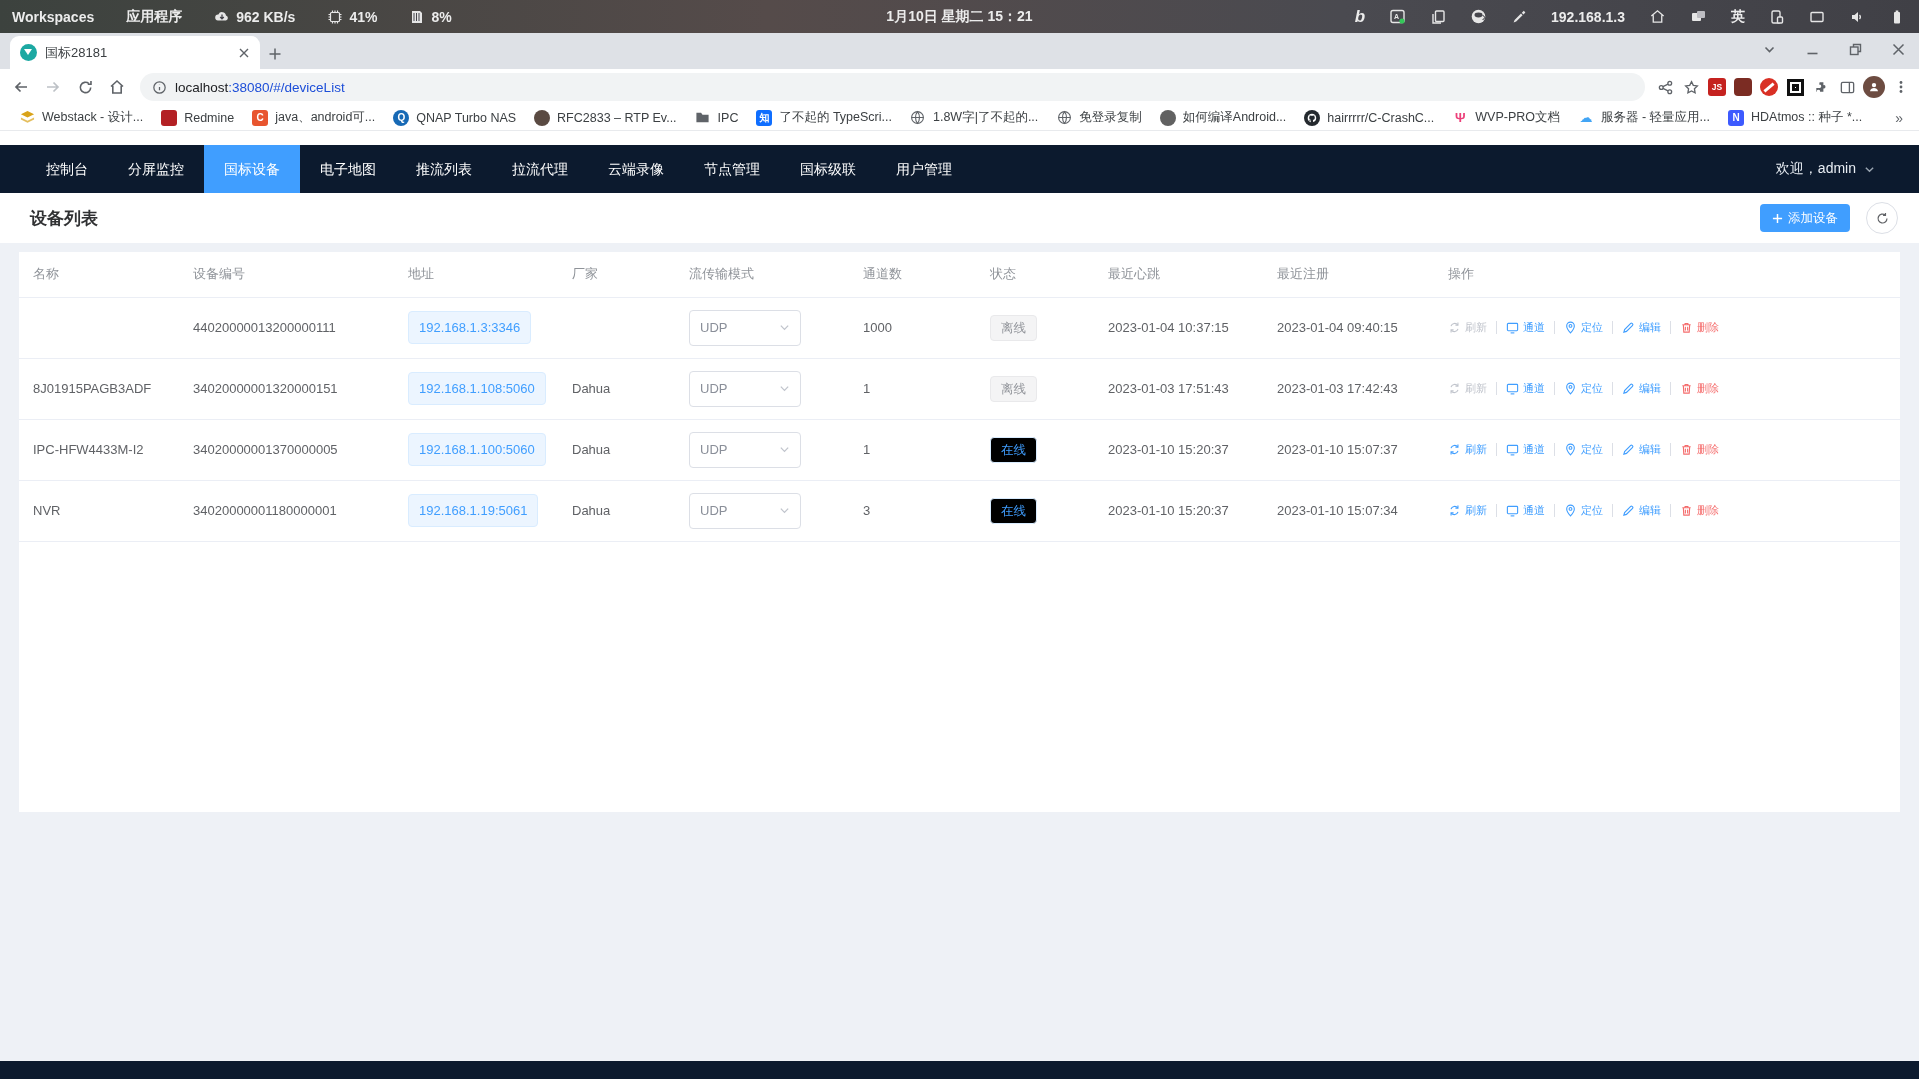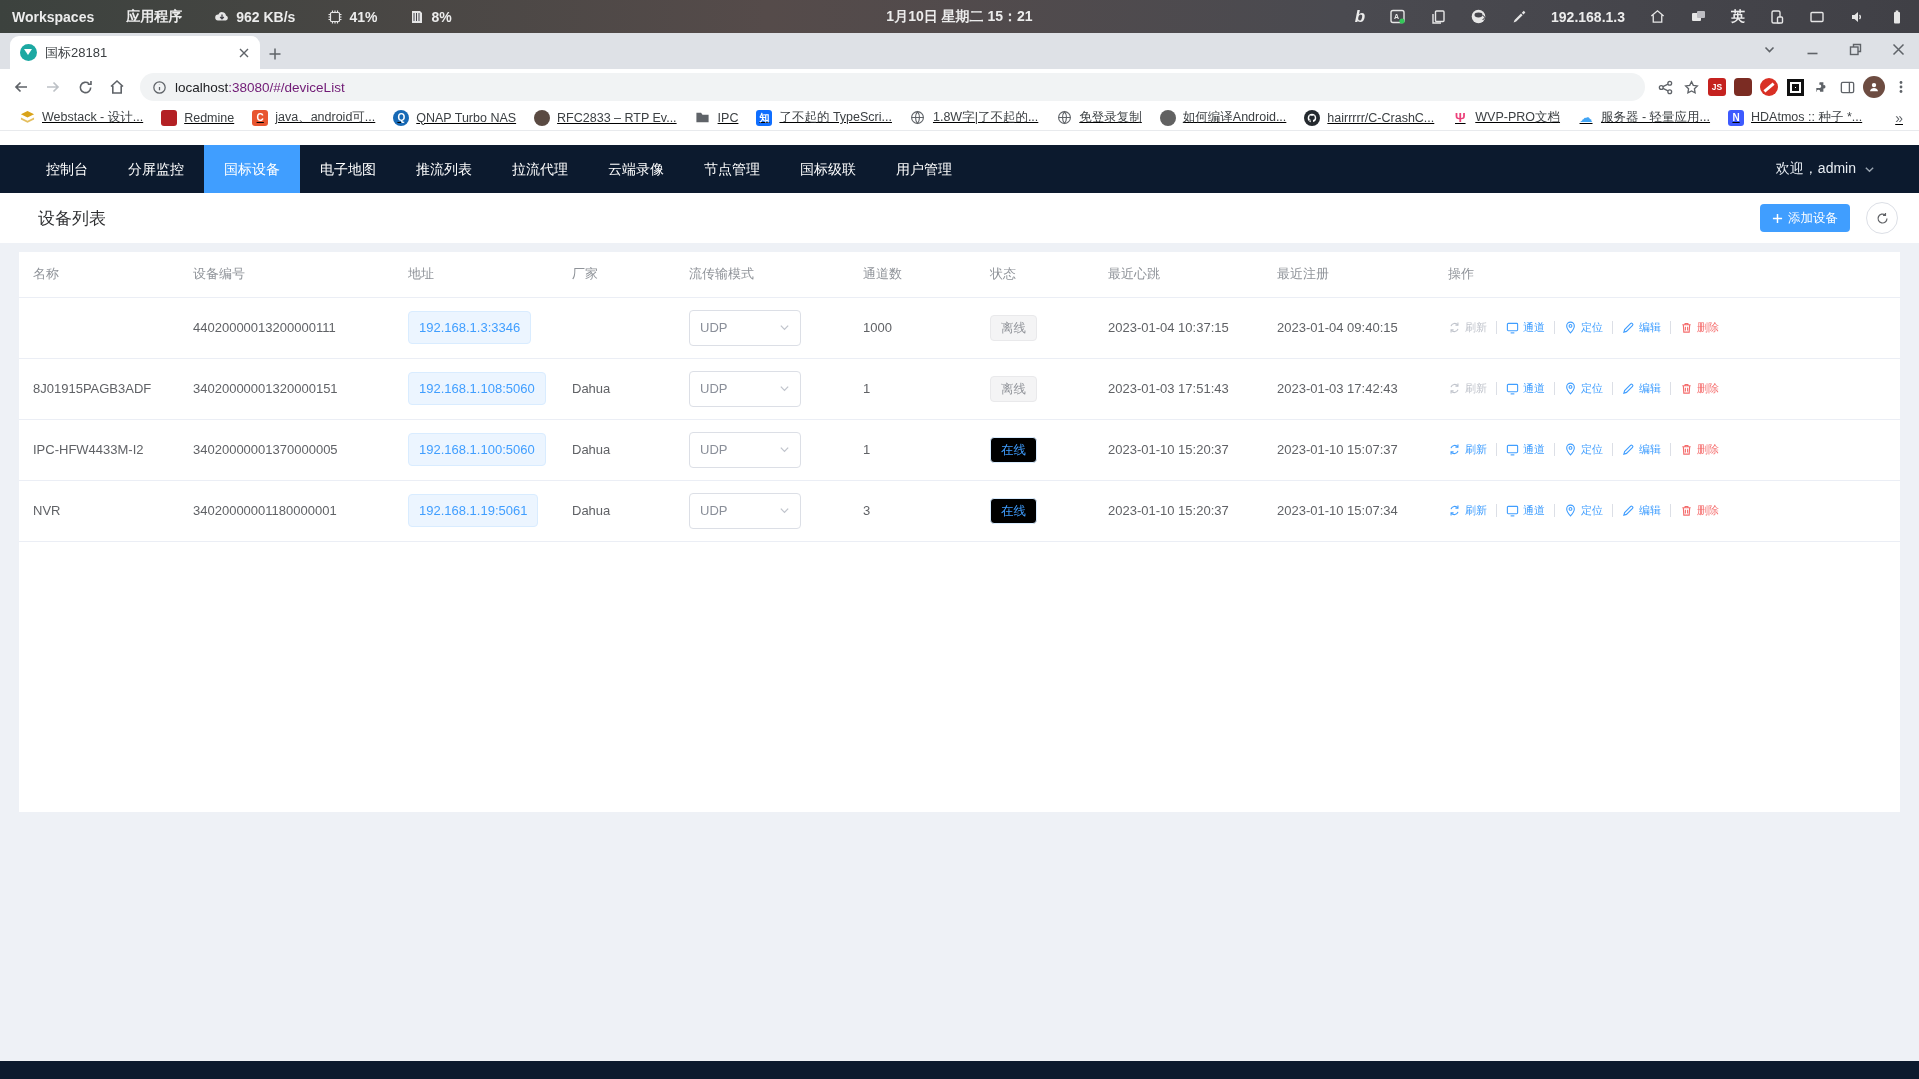--- a/index.html
+++ b/index.html
@@ -27,47 +27,47 @@
                     border-right:4.5px solid transparent; border-top:6px solid #fff; }
   .iconbtn { display:flex; align-items:center; justify-content:center; color:#5f6368; cursor:pointer; }
   .newtab { margin-left:8px; margin-bottom:8px; }
   .wincontrols { position:absolute; right:14px; top:0; height:33px; display:flex; align-items:center; gap:30px; color:#5f6368; }
 
   .toolbar { height:36px; background:#fff; display:flex; align-items:center; padding:0 8px; gap:6px; }
   .navbtn { width:26px; height:26px; display:flex; align-items:center; justify-content:center; color:#5f6368; cursor:pointer; }
   .navbtn.disabled { color:#bdc1c6; }
   .omnibox { flex:1; height:28px; background:#f1f3f4; border-radius:14px; display:flex; align-items:center;
              gap:8px; padding:0 12px; font-size:13.5px; color:#202124; margin:0 4px; }
-  .url-dim { color:#701a75; }
+  .url-dim { color:#1d4ed8; }
   .ext { width:20px; height:20px; display:flex; align-items:center; justify-content:center; cursor:pointer; }
   .ext-js { width:18px; height:18px; background:#c5221f; border-radius:3px; color:#fff; font-size:8.5px; font-weight:700;
             display:flex; align-items:center; justify-content:center; }
   .ext-maroon { width:18px; height:18px; background:#7b2c23; border-radius:4px; }
   .ext-block { width:18px; height:18px; border-radius:50%; background:#d93025; position:relative; }
   .ext-block::after { content:""; position:absolute; left:3px; top:7.5px; width:12px; height:3px; background:#fff; transform:rotate(-40deg); }
   .ext-qr { width:17px; height:17px; border:3px solid #111; background:#fff; box-shadow:inset 0 0 0 2px #fff, inset 0 0 0 5px #111; }
   .avatar { width:22px; height:22px; border-radius:50%; background:#6d4c41; display:flex; align-items:center; justify-content:center; }
 
-  .bookmarksbar { height:26px; background:#fff; border-bottom:1px solid #e8eaed; display:flex; align-items:center; padding:0 10px;text-decoration:underline; }
+  .bookmarksbar { height:26px; background:#fff; border-bottom:1px solid #e8eaed; display:flex; align-items:center; padding:0 10px; }
   .bm { display:flex; align-items:center; gap:7px; padding:0 9px; font-size:12.5px; color:#3c4043; cursor:pointer; white-space:nowrap; }
   .bmi { width:16px; height:16px; border-radius:3px; display:flex; align-items:center; justify-content:center;
          font-size:10px; font-weight:700; color:#fff; flex:0 0 auto; }
   .bmi.round { border-radius:50%; }
   .bmi.plain { background:transparent; }
   .bm-overflow { margin-left:auto; color:#5f6368; font-size:14px; padding:0 6px; cursor:pointer; }
 
   
   .gap-white { height:14px; background:#fff; }
   .navbar { height:48px; background:#0c1a2e; display:flex; align-items:center; padding-left:26px; font-size:14px; color:#fff; }
   .nav-item { padding:0 20px; height:48px; line-height:48px; cursor:pointer; white-space:nowrap; }
   .nav-item.active { background:#409eff; }
   .nav-right { margin-left:auto; margin-right:44px; display:flex; align-items:center; gap:8px; color:#e8edf3; cursor:pointer; }
 
   .pageheader { height:50px; background:#fff; display:flex; align-items:center; padding:0 21px 0 30px; }
-  .page-title { font-size:17px; font-weight:400; color:#303133;margin-left:8px; }
+  .page-title { font-size:17px; font-weight:700; color:#303133; }
   .hdr-right { margin-left:auto; display:flex; align-items:center; gap:16px; }
   .btn-add { height:28px; background:#409eff; border:none; color:#fff; border-radius:4px; font-size:12.5px;
              display:flex; align-items:center; gap:5px; padding:0 12px; cursor:pointer; font-family:inherit; }
   .btn-refresh { width:32px; height:32px; background:#fff; border:1px solid #dcdfe6; border-radius:50%;
                  display:flex; align-items:center; justify-content:center; color:#606266; cursor:pointer; }
 
   .content { background:#eef1f6; padding:9px 19px 0 19px; }
   .card { background:#fff; height:560px; overflow:hidden; }
   table { width:100%; border-collapse:collapse; table-layout:fixed; }
   th { height:45px; text-align:left; padding-left:14px; font-size:13px; font-weight:400; color:#8f9399;

